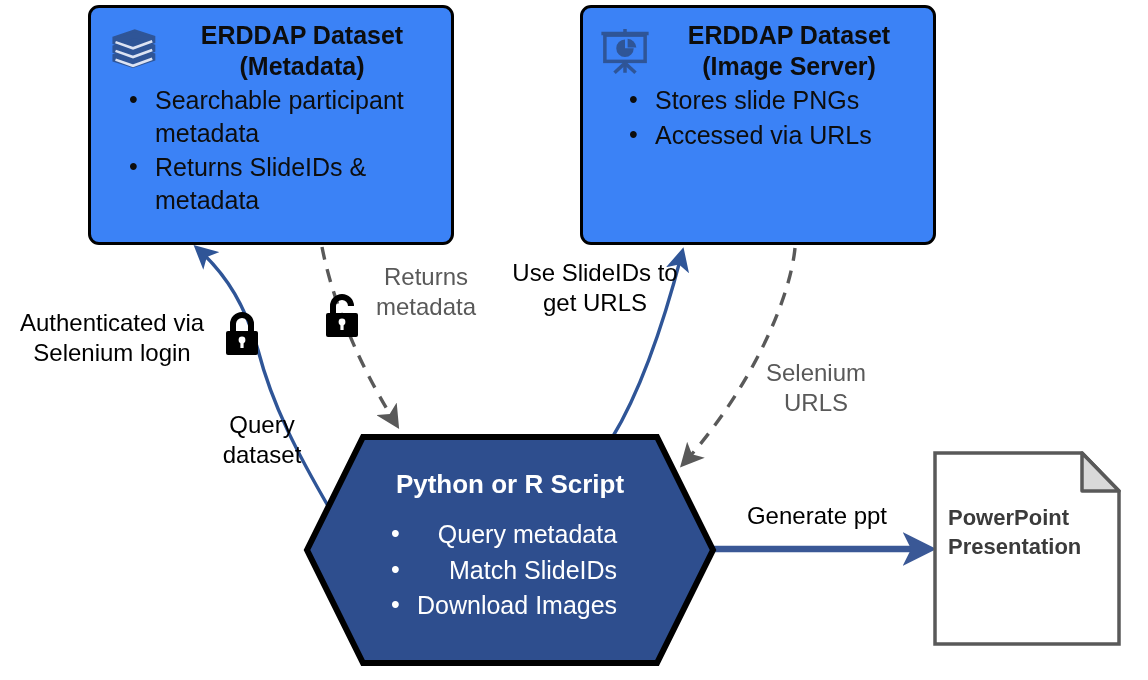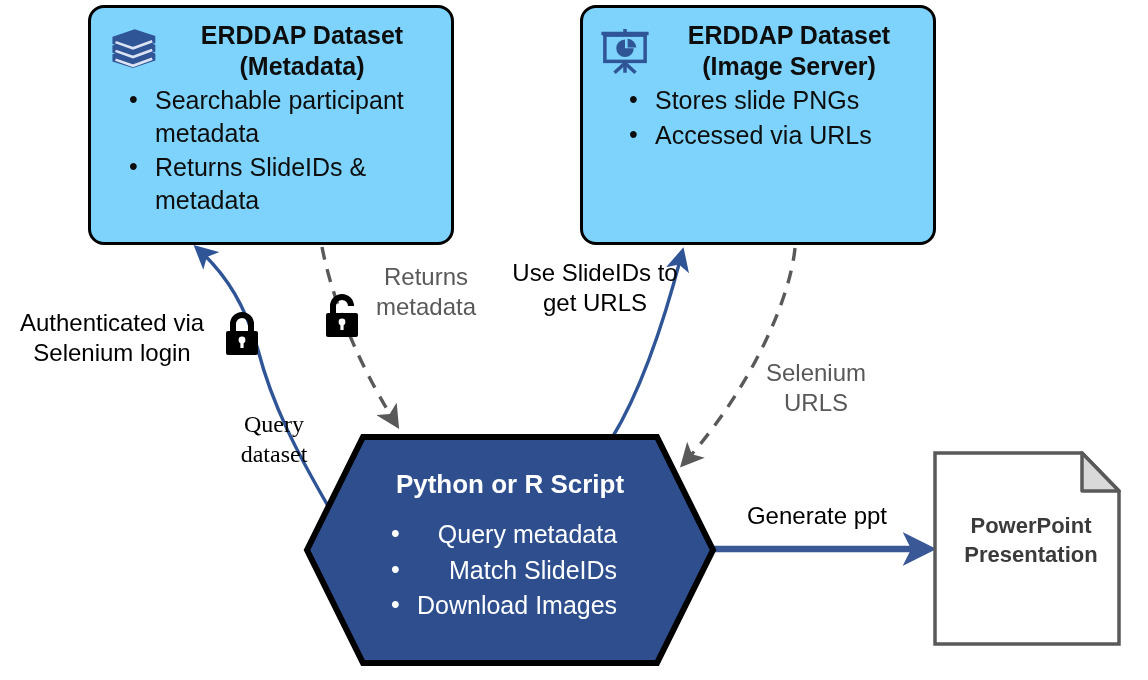--- a/index.html
+++ b/index.html
@@ -21,23 +21,23 @@
     position: absolute;
     left: 0;
     top: 0;
     width: 1148px;
     height: 680px;
   }
 
   
   .ds-box {
     position: absolute;
-    background: #7dd3fc;
+    background: #3b82f6;
     border: 3px solid #000000;
-    border-radius: 16px;
+    border-radius: 11px;
     box-sizing: border-box;
   }
   #box-metadata { left: 88px;  top: 5px;  width: 366px; height: 240px; }
   #box-images   { left: 580px; top: 5px;  width: 356px; height: 240px; }
 
   .ds-head {
     position: relative;
     height: 76px;
   }
   .ds-icon {
@@ -143,42 +143,42 @@
   }
   #ppt-doc svg {
     position: absolute;
     left: 0; top: 0;
     width: 190px; height: 197px;
   }
   #ppt-label {
     position: absolute;
     left: 16px;
     right: 8px;
-    top: 62px;
-    text-align: center;
+    top: 54px;
+    text-align: left;
     font-size: 22px;
     font-weight: bold;
     color: #3b3b3b;
     line-height: 1.3;
   }
   #ppt-label .l2 { display: block; }
 
   
   .edge-label {
     position: absolute;
     text-align: center;
     line-height: 1.24;
     white-space: nowrap;
   }
   .lbl-black { color: #000000; font-size: 24px; }
   .lbl-gray  { color: #595959; font-size: 24px; }
   .lbl-blue  { color: #000000; font-size: 24px; }
 
   #lbl-auth     { left: 8px;   top: 308px; width: 208px; }
-  #lbl-query    { left: 216px; top: 410px; width: 116px; font-family: Liberation Serif, serif; }
+  #lbl-query    { left: 204px; top: 410px; width: 116px; }
   #lbl-return   { left: 366px; top: 262px; width: 120px; }
   #lbl-useids   { left: 506px; top: 258px; width: 178px; }
   #lbl-download { left: 744px; top: 358px; width: 144px; }
   #lbl-genppt   { left: 738px; top: 501px; width: 158px; }
 
   
   .padlock {
     position: absolute;
     width: 40px;
     height: 48px;

